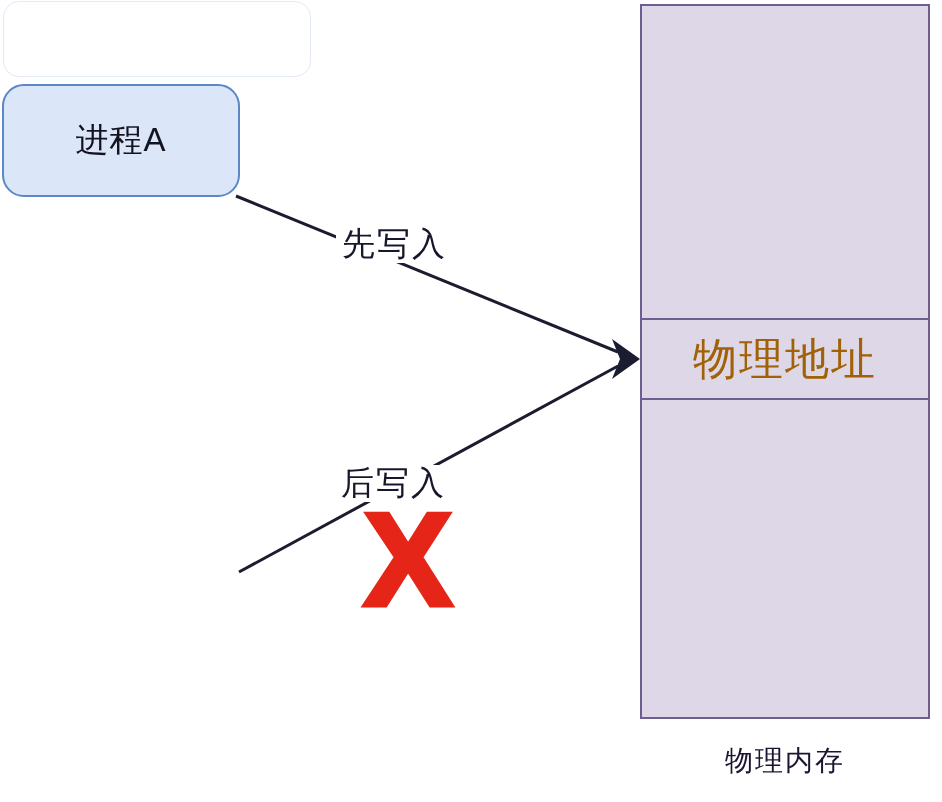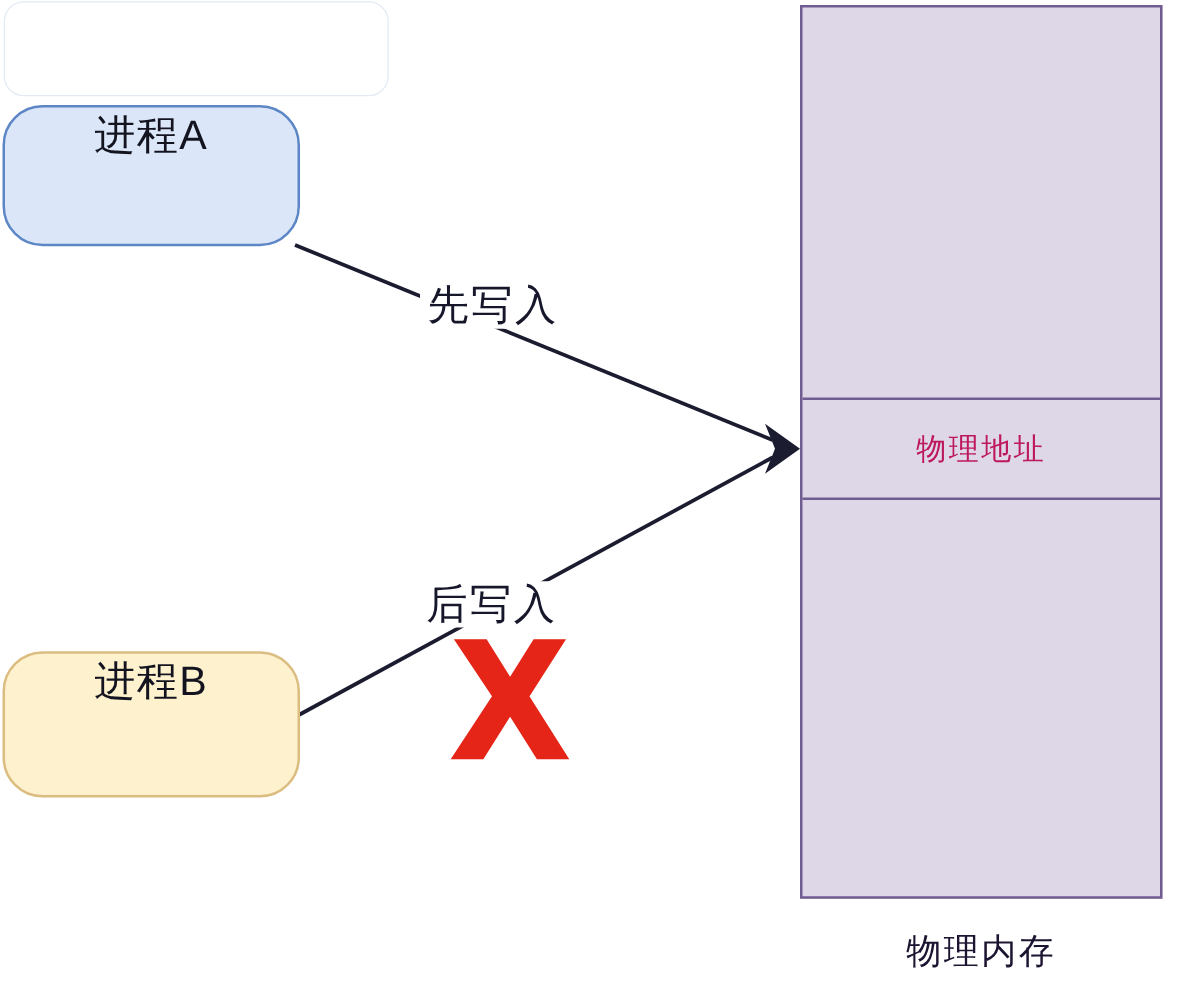--- a/index.html
+++ b/index.html
@@ -19,25 +19,25 @@
   .ghost-box {
     position: absolute;
     left: 3px; top: 1px;
     width: 306px; height: 74px;
     border: 1px solid #e3eaf5;
     border-radius: 16px;
   }
   .node {
     position: absolute;
     display: flex;
-    align-items: flex-start;
+    align-items: center;
     justify-content: center;
     font-size: 33px;
     color: #141420;
-    border-radius: 32px;
+    border-radius: 22px;
     box-sizing: border-box;
     letter-spacing: 1px;
   }
   .node-a {
     left: 2px; top: 84px;
     width: 238px; height: 113px;
     background: #dbe7f8;
     border: 2px solid #5c86c5;
   }
   .node-b {
@@ -88,22 +88,22 @@
   }
   .memory-section-top { height: 312px; }
   .memory-address-cell {
     height: 82px;
     border-top: 2px solid #6f5c90;
     border-bottom: 2px solid #6f5c90;
     box-sizing: border-box;
     display: flex;
     align-items: center;
     justify-content: center;
-    font-size: 24px;
-    color: #be185d;
+    font-size: 44px;
+    color: #a16207;
     letter-spacing: 2px;
   }
   .memory-section-bottom { flex: 1; }
   .memory-title {
     position: absolute;
     left: 640px; top: 742px;
     width: 290px;
     text-align: center;
     font-size: 28px;
     color: #1c1430;
@@ -120,23 +120,20 @@
   <svg class="edge-svg" width="942" height="802" viewBox="0 0 942 802">
     <line x1="236" y1="196" x2="618" y2="352" stroke-width="3" stroke="#1c1c30"></line>
     <line x1="239" y1="572" x2="618" y2="366" stroke-width="3" stroke="#1c1c30"></line>
     <polygon points="612,339 640,359 612,379 620,359" fill="#1c1c30"></polygon>
   </svg>
 
   <div class="node node-a">
     <span>进程A</span>
   </div>
 
-  <div class="node node-b">
-    <span>进程B</span>
-  </div>
 
   <div class="edge-label edge-label-b">后写入</div>
 
   <div class="edge-label edge-label-a">先写入</div>
 
   <div class="conflict-x">X</div>
 
   <div class="memory-column">
     <div class="memory-section-top"></div>
     <div class="memory-address-cell">

